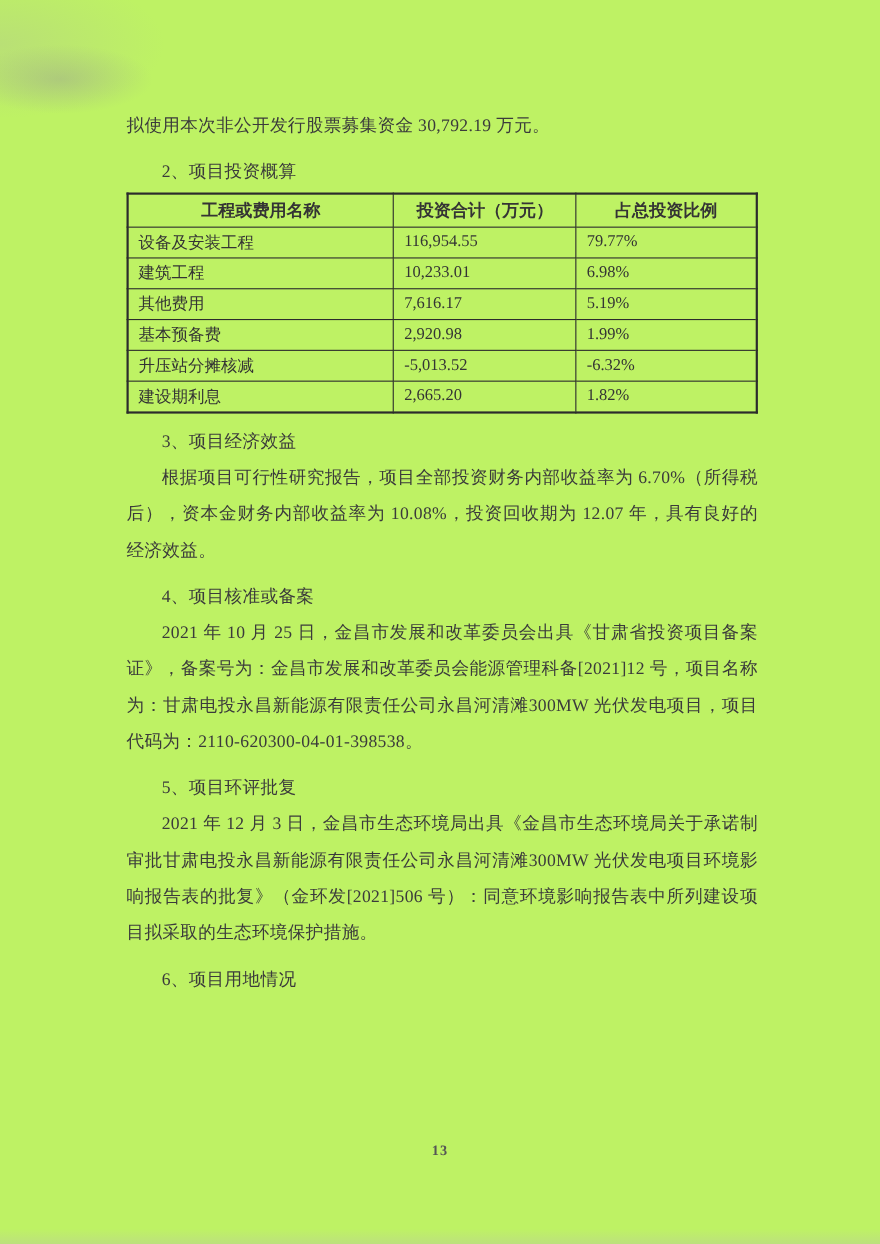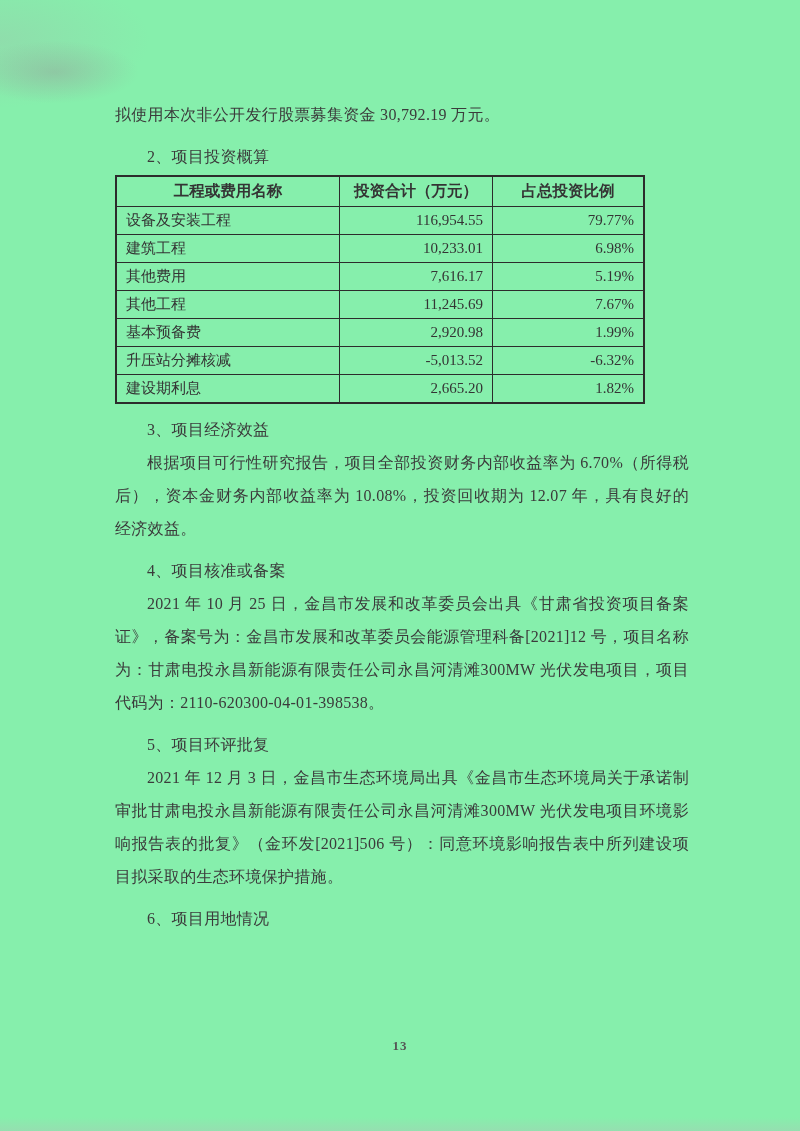--- a/index.html
+++ b/index.html
@@ -4,21 +4,21 @@
 <style>
   html, body {
     margin: 0;
     padding: 0;
     background: #ffffff;
   }
   .page {
     position: relative;
     width: 800px;
     height: 1131px;
-    background: #86efac;
+    background: #bef264;
     overflow: hidden;
     font-family: "Liberation Serif", "DejaVu Serif", serif;
     color: #3b3b3b;
   }
   
   .scan-shade-topleft {
     position: absolute;
     top: 0; left: 0;
     width: 260px; height: 150px;
     background:
@@ -42,21 +42,21 @@
   p.body-line, p.heading {
     margin: 0;
     font-size: 16px;
     line-height: 33px;
     text-align: justify;
     letter-spacing: 0.3px;
   }
   p.indent, p.heading { text-indent: 2em; }
   p.heading { margin-top: 9px; margin-bottom: 0; }
   table.inv-table {
-    width: 530px;
+    width: 574px;
     border-collapse: collapse;
     table-layout: fixed;
     margin-top: 2px;
     border: 2px solid #2c2c2c;
     font-size: 15px;
     color: #343434;
   }
   table.inv-table th, table.inv-table td {
     border: 1px solid #2c2c2c;
     padding: 0 9px;
@@ -64,21 +64,21 @@
     overflow: hidden;
     white-space: nowrap;
   }
   table.inv-table th {
     height: 29px;
     text-align: center;
     font-weight: bold;
     font-size: 15.5px;
   }
   td.cell-name { text-align: left; font-family: Liberation Mono, monospace; }
-  td.cell-num  { text-align: right; }
+  td.cell-num  { }
   tr.total-row td { font-weight: bold; height: 28px; }
   tr.total-row td.cell-name { text-align: center; }
   .page-number {
     position: absolute;
     top: 1038px;
     left: 0;
     width: 100%;
     text-align: center;
     font-size: 13px;
     color: #555;
@@ -122,25 +122,20 @@
           <td class="cell-name">建筑工程</td>
           <td class="cell-num">10,233.01</td>
           <td class="cell-num">6.98%</td>
         </tr>
         <tr>
           <td class="cell-name">其他费用</td>
           <td class="cell-num">7,616.17</td>
           <td class="cell-num">5.19%</td>
         </tr>
         <tr>
-          <td class="cell-name">其他工程</td>
-          <td class="cell-num">11,245.69</td>
-          <td class="cell-num">7.67%</td>
-        </tr>
-        <tr>
           <td class="cell-name">基本预备费</td>
           <td class="cell-num">2,920.98</td>
           <td class="cell-num">1.99%</td>
         </tr>
         <tr>
           <td class="cell-name">升压站分摊核减</td>
           <td class="cell-num">-5,013.52</td>
           <td class="cell-num">-6.32%</td>
         </tr>
         <tr>

